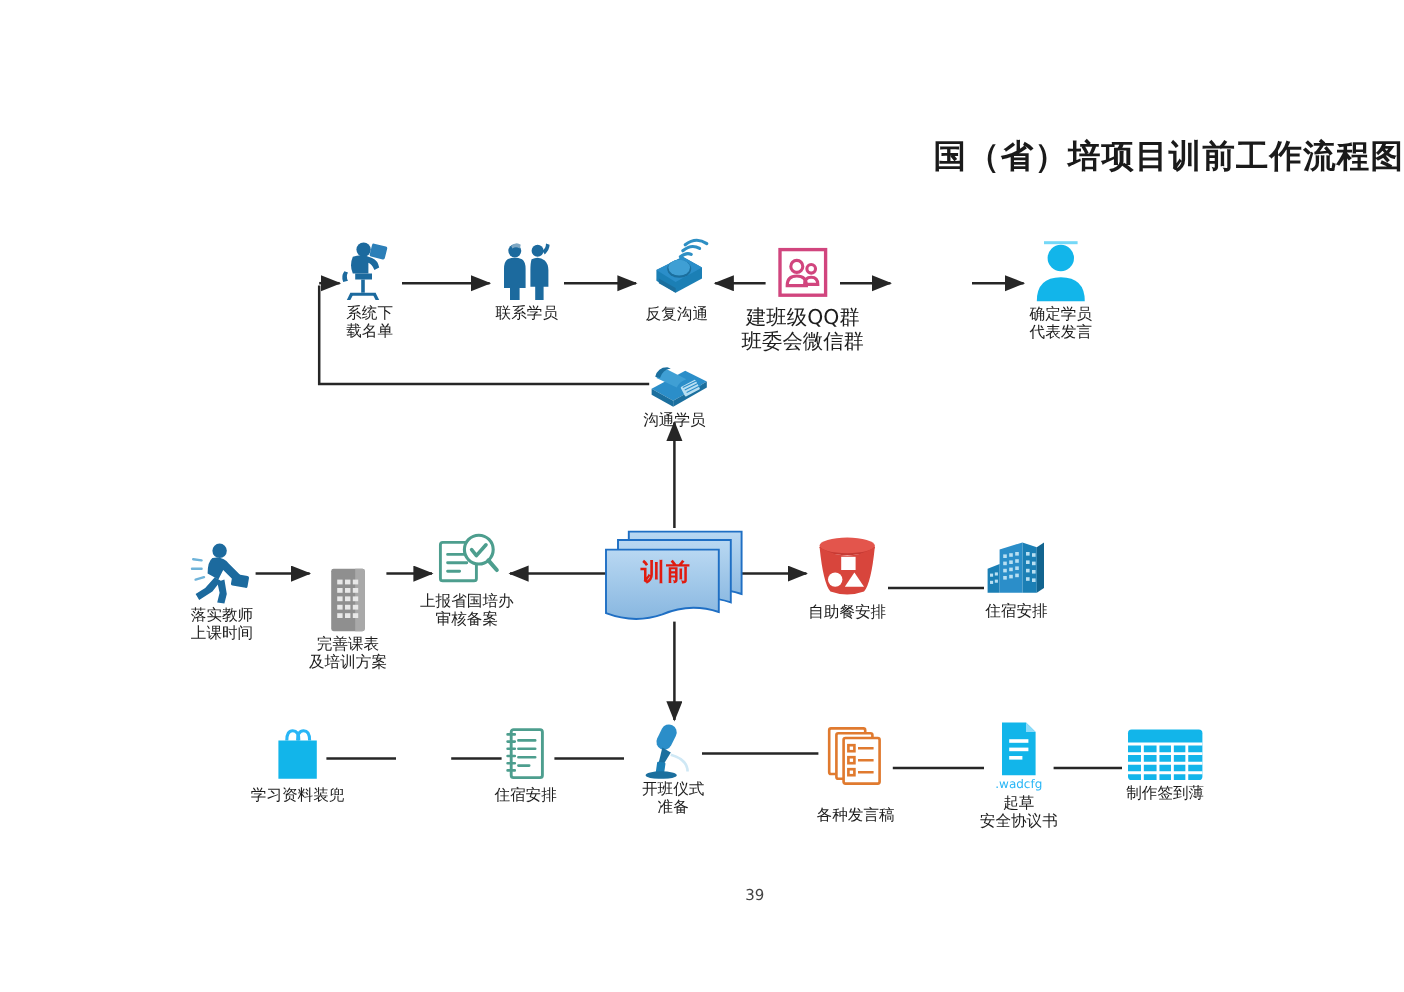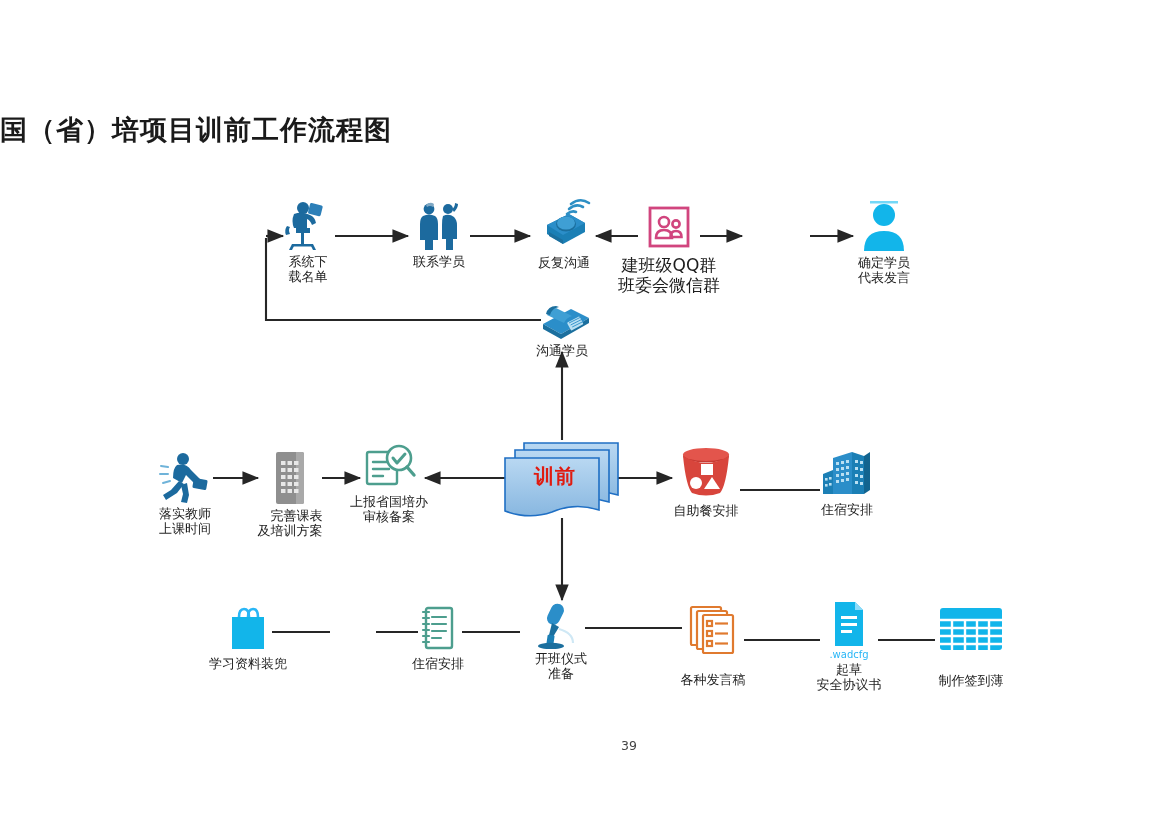--- a/index.html
+++ b/index.html
@@ -17,21 +17,21 @@
   #page {
     position: absolute;
     inset: 0;
     background: #fff;
   }
   #doc-title {
     position: absolute;
     top: 112px;
     left: 0;
     width: 1170px;
-    text-align: left;
+    text-align: right;
     font-family: "DejaVu Serif", "Liberation Serif", serif;
     font-weight: bold;
     font-size: 27px;
     letter-spacing: 1px;
     color: #1a1a1a;
   }
   #page-number {
     position: absolute;
     top: 738px;
     left: 0;
@@ -265,21 +265,21 @@
         </g>
         <g stroke="#6fb3d9" stroke-width="2" fill="none" stroke-linecap="round">
           <path d="M4 16 l7 1 M3 24 l8 0 M6 33 l7 -2"></path>
         </g>
       </svg>
     </span>
     <span class="label">落实教师
 上课时间</span>
   </div>
 
-  <div class="node" style="left:290px; top:450px;text-align:right;">
+  <div class="node" style="left:290px; top:472px;">
     <span class="icon">
       <svg width="42" height="56" viewBox="0 0 42 56" xmlns="http://www.w3.org/2000/svg">
         <path d="M9 2 h24 q2 0 2 2 v48 q0 2 -2 2 h-24 q-2 0 -2 -2 v-48 q0 -2 2 -2z" fill="#8f8f8f"></path>
         <path d="M9 2 h24 q2 0 2 2 v48 q0 2 -2 2 h-6 v-52z" fill="#a9a9a9"></path>
         <g fill="#e8e8e8">
           <rect x="12" y="11" width="4.5" height="4"></rect>
             <rect x="18.5" y="11" width="4.5" height="4"></rect>
             <rect x="25" y="11" width="4.5" height="4"></rect>
           <rect x="12" y="18" width="4.5" height="4"></rect>
             <rect x="18.5" y="18" width="4.5" height="4"></rect>
@@ -461,21 +461,21 @@
           <rect x="14" y="23" width="16" height="3"></rect>
           <rect x="14" y="30" width="11" height="3"></rect>
         </g>
       </svg>
     </span>
     <span class="wadcfg">.wadcfg</span>
     <span class="label">起草
 安全协议书</span>
   </div>
 
-  <div class="node" style="left:971px; top:606px;gap:19px;">
+  <div class="node" style="left:971px; top:606px;">
     <span class="icon">
       <svg width="66" height="46" viewBox="0 0 66 46" xmlns="http://www.w3.org/2000/svg">
         <rect x="2" y="2" width="62" height="42" rx="3" fill="#12b5ea"></rect>
         <g stroke="#ffffff" stroke-width="2.4">
           <path d="M2 14 h62"></path>
           <path d="M2 22 h62 M2 30 h62 M2 38 h62"></path>
           <path d="M14 14 v30 M27 14 v30 M39 14 v30 M51 14 v30"></path>
         </g>
       </svg>
     </span>

